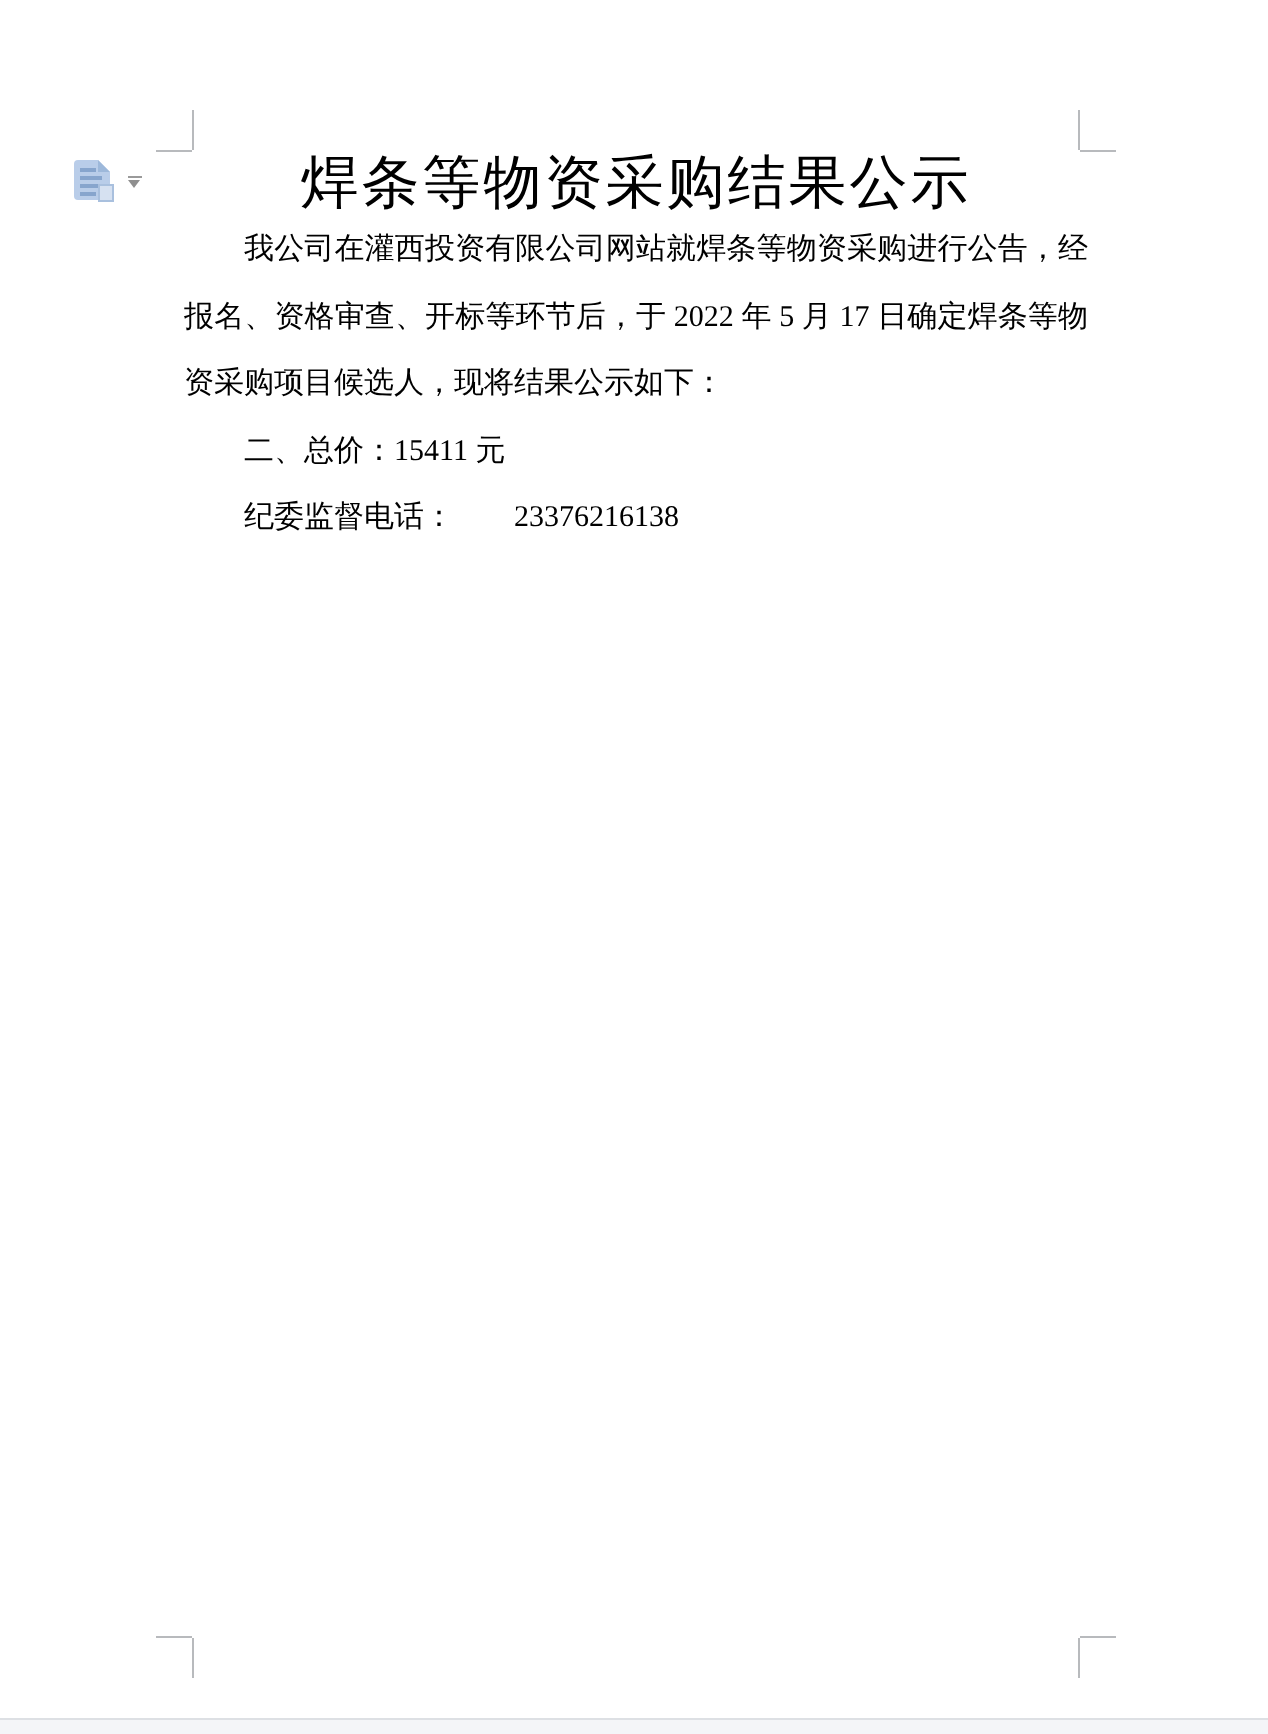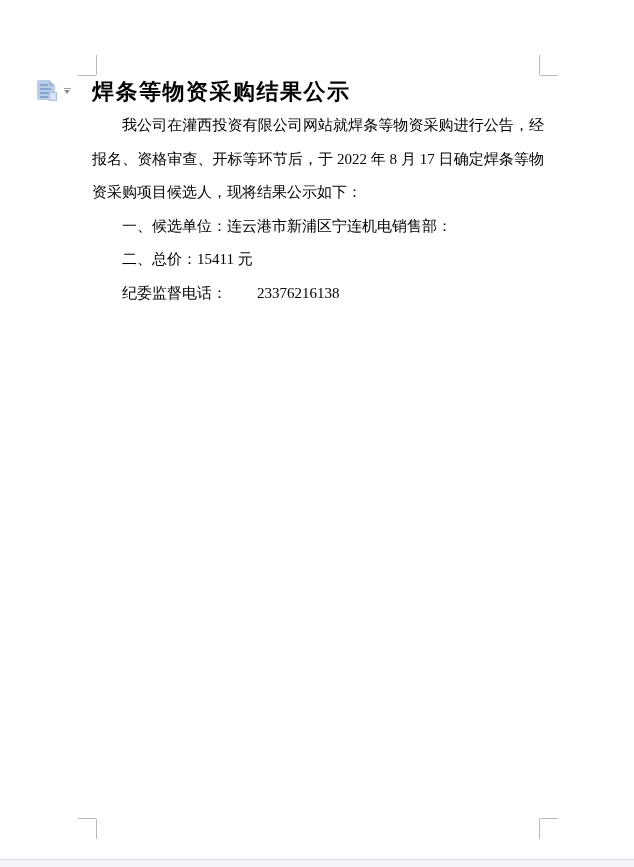--- a/index.html
+++ b/index.html
@@ -112,24 +112,24 @@
 
   
   .text-area {
     position: absolute;
     left: 92px;
     top: 75px;
     width: 452px;
   }
   .doc-title {
     margin: 0;
-    font-size: 22px;
+    font-size: 29px;
     line-height: 34px;
-    font-weight: bold;
-    text-align: left;
+    font-weight: normal;
+    text-align: center;
     letter-spacing: 1.5px;
   }
   .para {
     margin: 0;
     font-size: 15px;
     line-height: 33.6px;
     text-indent: 2em;
     text-align: justify;
     letter-spacing: 0;
   }
@@ -170,21 +170,20 @@
   <div class="mark h tl-h"></div>
   <div class="mark v tr-v"></div>
   <div class="mark h tr-h"></div>
   <div class="mark h bl-h"></div>
   <div class="mark v bl-v"></div>
   <div class="mark h br-h"></div>
   <div class="mark v br-v"></div>
 
   <div class="text-area">
     <h1 class="doc-title">焊条等物资采购结果公示</h1>
-    <p class="para">我公司在灌西投资有限公司网站就焊条等物资采购进行公告，经报名、资格审查、开标等环节后，于 2022 年 8 月 17 日确定焊条等物资采购项目候选人，现将结果公示如下：</p>
-    <p class="para">一、候选单位：连云港市新浦区宁连机电销售部：</p>
+    <p class="para">我公司在灌西投资有限公司网站就焊条等物资采购进行公告，经报名、资格审查、开标等环节后，于 2022 年 5 月 17 日确定焊条等物资采购项目候选人，现将结果公示如下：</p>
     <p class="para">二、总价：15411 元</p>
     <p class="para">纪委监督电话：　　23376216138</p>
   </div>
 
   <div class="bottom-bar"></div>
 
 </div>
 
 </body></html>

